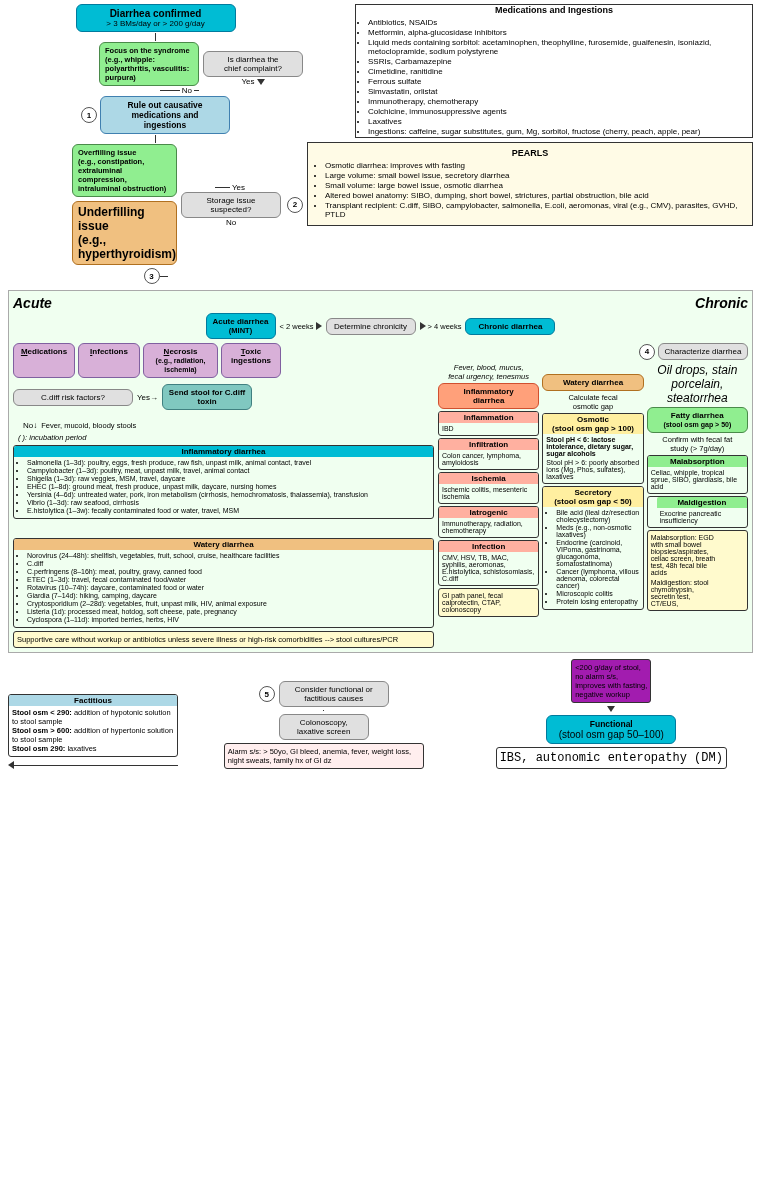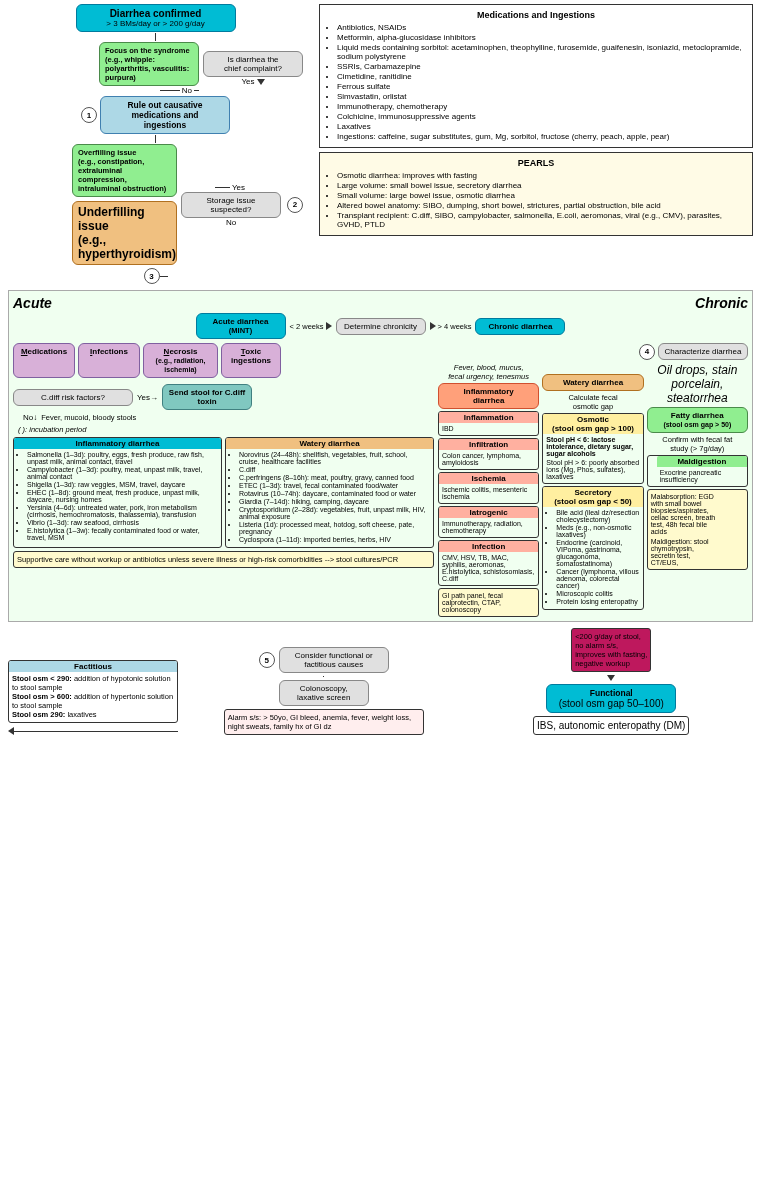--- a/index.html
+++ b/index.html
@@ -6,22 +6,22 @@
     body {
       font-family: Arial, sans-serif;
       font-size: 9px;
       background: #fff;
       width: 761px;
       min-height: 1200px;
       overflow-x: hidden;
     }
     .box-meds {
       border: 1.5px solid #333;
-      padding: 5px;
       font-size: 8px;
+      margin-left: 48px;
     }
     .box-pearls {
       border: 1.5px solid #333;
       padding: 5px;
       font-size: 8px;
       background: #fffbe6;
     }
     .box-title {
       font-weight: bold;
       font-size: 9px;
@@ -90,21 +90,21 @@
       font-size: 8px; font-weight: bold;
       flex-shrink: 0;
     }
 
   </style>
 </head>
 <body>
 
 <div class="page-content">
 
-  <div style="display:flex; gap:16px; padding:4px;">
+  <div style="display:flex; gap:4px; padding:4px;">
 
     <div style="width:295px; flex-shrink:0; display:flex; flex-direction:column; align-items:center; gap:1px;">
 
       <div class="fc-box fc-cyan" style="width:160px;">
         <div style="font-size:10px;">Diarrhea confirmed</div>
         <div style="font-size:8px; font-weight:normal;">&gt; 3 BMs/day or &gt; 200 g/day</div>
       </div>
 
       <div style="height:8px; width:1px; background:#333; margin:0 auto;"></div>
 
@@ -215,21 +215,21 @@
   </div>
 
   <div style="background:#f0fff0; border:1px solid #aaa; padding:4px; margin:2px 4px; position:relative;">
 
     <div style="display:flex; justify-content:space-between; margin-bottom:2px;">
       <span style="font-size:14px; font-weight:bold; font-style:italic;">Acute</span>
       <span style="font-size:14px; font-weight:bold; font-style:italic;">Chronic</span>
     </div>
 
     <div style="display:flex; align-items:center; justify-content:center; gap:4px; margin-bottom:4px;">
-      <div class="fc-box fc-cyan" style="width:90px;">
+      <div class="fc-box fc-cyan" style="width:70px;">
         <div>
           <strong>Acute diarrhea</strong><br><span style="font-size:7.5px;">(MINT)</span>
         </div>
       </div>
       <div style="display:flex; align-items:flex-start; gap:2px;">
         <div style="font-size:7.5px;">&lt; 2 weeks</div>
         <div style="width:0;height:0;border-top:4px solid transparent;border-bottom:4px solid transparent;border-left:6px solid #333;"></div>
       </div>
       <div class="fc-box fc-gray" style="width:90px; font-weight:normal; font-size:8px;">
         <div>Determine chronicity</div>
@@ -266,29 +266,29 @@
           <div class="fc-box fc-gray" style="font-weight:normal; font-size:8px; width:120px;">
             <div>C.diff risk factors?</div>
           </div>
           <span style="font-size:8px;">Yes→</span>
           <div class="fc-box fc-teal" style="font-size:8px; width:90px;">
             <div>Send stool for
 C.diff toxin</div>
           </div>
         </div>
 
-        <div style="display:flex; align-items:center; gap:4px;">
+        <div style="display:flex; align-items:center; gap:4px;margin-top:8px;">
           <span style="font-size:8px; margin-left:10px;">No↓</span>
           <span style="font-size:7.5px;">Fever, mucoid, bloody stools</span>
         </div>
 
         <div style="font-size:7.5px; font-style:italic; margin-left:5px;">( ): incubation
 period</div>
 
-        <div style="display:flex; gap:3px;">
+        <div style="display:flex; gap:19px;flex-direction:column;">
           <div class="detail-box" style="flex:1;">
             <div class="detail-box-title">Inflammatory diarrhea</div>
             <ul style="font-size:7px; padding-left:10px;">
               <li>Salmonella (1–3d): poultry, eggs, fresh produce, raw fish, unpast milk, animal contact, travel</li>
               <li>Campylobacter (1–3d): poultry, meat, unpast milk, travel, animal contact</li>
               <li>Shigella (1–3d): raw veggies, MSM, travel, daycare</li>
               <li>EHEC (1–8d): ground meat, fresh produce, unpast milk, daycare, nursing homes</li>
               <li>Yersinia (4–6d): untreated water, pork, iron metabolism (cirrhosis, hemochromatosis, thalassemia), transfusion</li>
               <li>Vibrio (1–3d): raw seafood, cirrhosis</li>
               <li>E.histolytica (1–3w): fecally contaminated food or water, travel, MSM</li>
@@ -400,20 +400,26 @@
               </ul>
             </div>
           </div>
 
           <div style="flex:1; display:flex; flex-direction:column; gap:2px;">
             <div style="font-size:12px; text-align:center; font-style:italic;">Oil drops, stain porcelain,<br>steatorrhea</div>
             <div class="fc-box fc-green" style="font-size:8px;">
               <div>Fatty diarrhea<br><span style="font-size:7px;">(stool osm gap &gt; 50)</span></div>
             </div>
             <div style="font-size:7.5px; text-align:center;">Confirm with fecal fat<br>study (&gt; 7g/day)</div>
+            <div class="detail-box" style="font-size:7px;">
+              <div class="detail-box-title detail-box-title-green">Malabsorption</div>
+              <div>Celiac, whipple,
+tropical sprue, SIBO,
+giardiasis, bile acid</div>
+            </div>
             <div class="detail-box" style="font-size:7px;padding-left:12px;">
               <div class="detail-box-title detail-box-title-green">Maldigestion</div>
               <div>Exocrine pancreatic
 insufficiency</div>
             </div>
             <div class="detail-box" style="font-size:7px; background:#fffacd;">
               <div style="white-space:pre-line;">Malabsorption: EGD
 with small bowel
 biopsies/aspirates,
 celiac screen, breath
@@ -465,32 +471,32 @@
       </div>
 
       <div class="detail-box" style="background:#ffeeee; font-size:7.5px; max-width:200px;">
         <div>Alarm s/s: &gt; 50yo, GI bleed,
 anemia, fever, weight loss, night
 sweats, family hx of GI dz</div>
       </div>
     </div>
 
     <div style="flex:1; display:flex; flex-direction:column; gap:3px; align-items:center;">
-      <div class="detail-box" style="font-size:7.5px; background:#be185d;">
+      <div class="detail-box" style="font-size:7.5px; background:#a21caf;">
         <div style="white-space:pre-line;">&lt;200 g/day of stool,
 no alarm s/s,
 improves with fasting,
 negative workup</div>
       </div>
       <div style="width:0;height:0;border-left:4px solid transparent;border-right:4px solid transparent;border-top:6px solid #333;"></div>
       <div class="fc-box fc-cyan" style="width:130px;">
         <div style="font-size:8.5px;">Functional</div>
         <div style="font-size:10px; font-weight:normal;">(stool osm gap 50–100)</div>
       </div>
-      <div class="detail-box" style="font-size:10px;">
+      <div class="detail-box" style="font-size:12px;font-family:Liberation Mono, monospace;">
         <div>IBS, autonomic
 enteropathy (DM)</div>
       </div>
     </div>
 
   </div>
 
 </div>
 
 </body></html>

